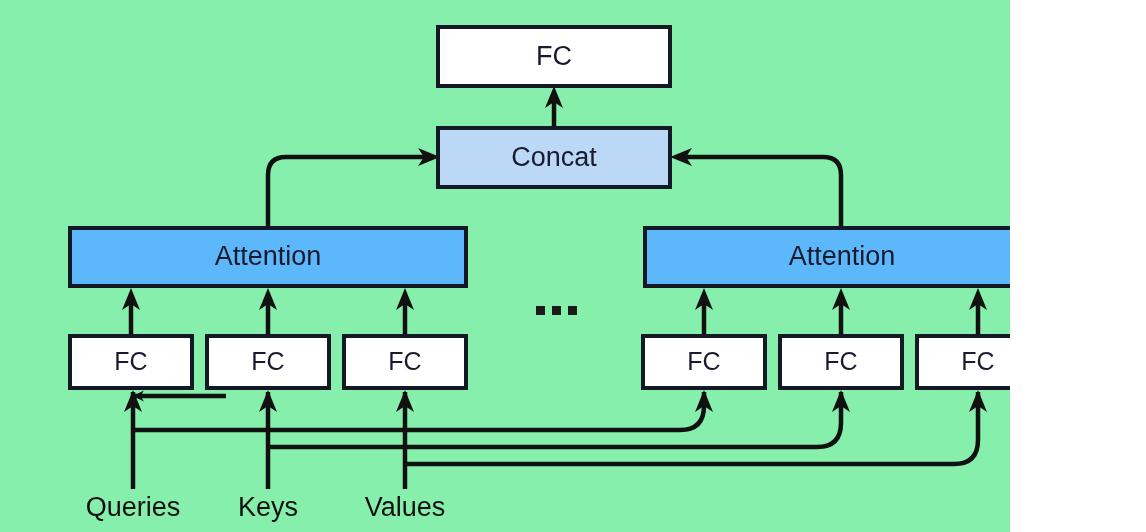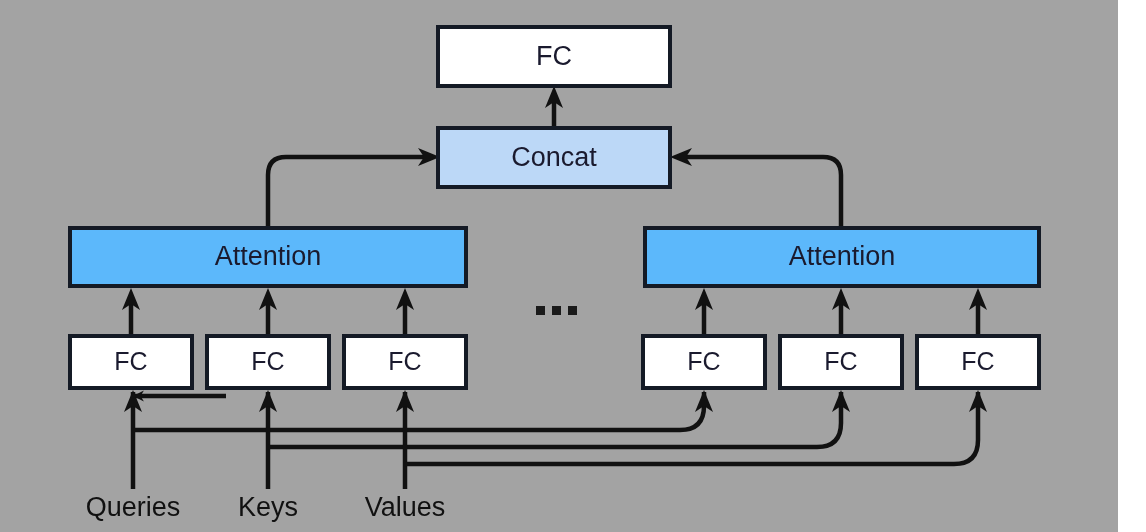--- a/index.html
+++ b/index.html
@@ -5,23 +5,23 @@
   html, body {
     margin: 0;
     padding: 0;
     background: #ffffff;
   }
   body {
     font-family: "Liberation Sans", sans-serif;
   }
   #diagram-root {
     position: relative;
-    width: 1118px;
+    width: 1010px;
     height: 532px;
-    background: #a3a3a3;
+    background: #86efac;
     overflow: hidden;
   }
   svg#mha-svg {
     display: block;
     width: 1146px;
     height: 532px;
   }
   .node-box {
     stroke: #141a25;
     stroke-width: 4;

